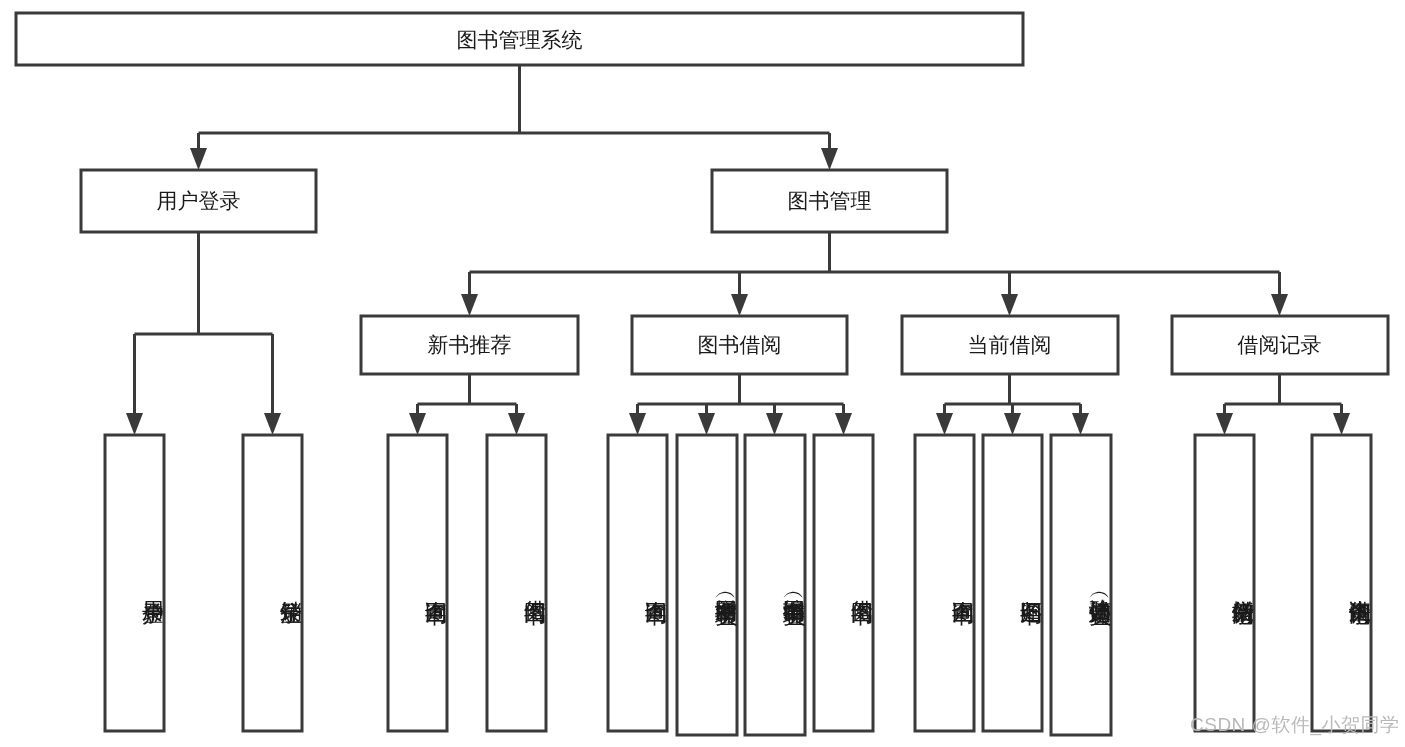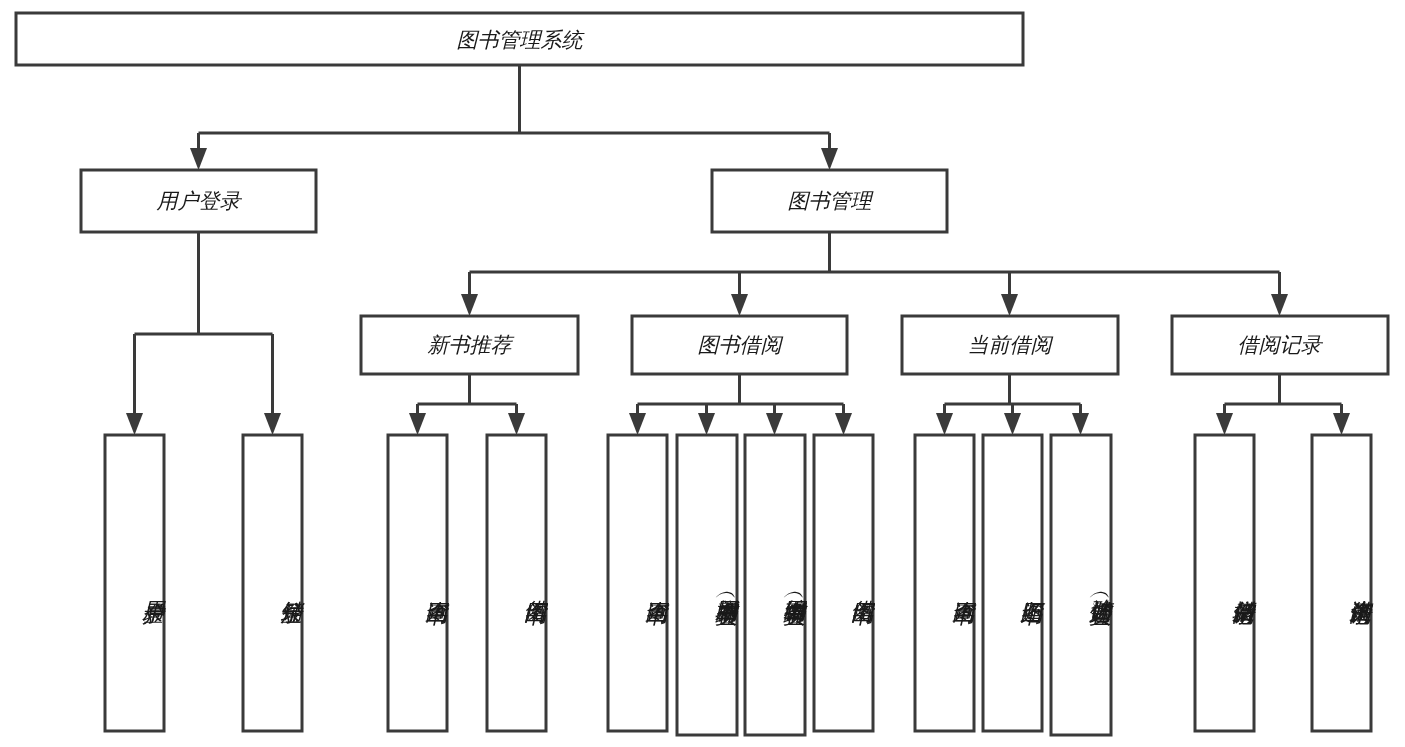--- a/index.html
+++ b/index.html
@@ -11,21 +11,20 @@
     width: 1405px;
     height: 747px;
     font-family: "Liberation Sans", sans-serif;
     overflow: hidden;
   }
   #diagram-root {
     position: relative;
     width: 1405px;
     height: 747px;
     background: #ffffff;
-    font-style: italic;
   }
   svg#tree-svg {
     position: absolute;
     left: 0;
     top: 0;
     width: 1405px;
     height: 747px;
     display: block;
   }
   .node-box {
@@ -200,14 +199,15 @@
   <div class="node-label-v" style="left:915px; top:495px; width:59px; height:180px;">查询图书</div>
 
   <div class="node-label-v" style="left:983px; top:495px; width:59px; height:180px;">归还图书</div>
 
   <div class="node-label-v" style="left:1051px; top:440px; width:60px; height:290px;">确认归还（管理员）</div>
 
   <div class="node-label-v" style="left:1195px; top:460px; width:59px; height:250px;">新增借阅记录</div>
 
   <div class="node-label-v" style="left:1312px; top:460px; width:59px; height:250px;">查询借阅记录</div>
 
+  <div class="watermark" style="left:1190px; top:712px;">CSDN @软件_小贺同学</div>
 
 </div>
 
 </body></html>

